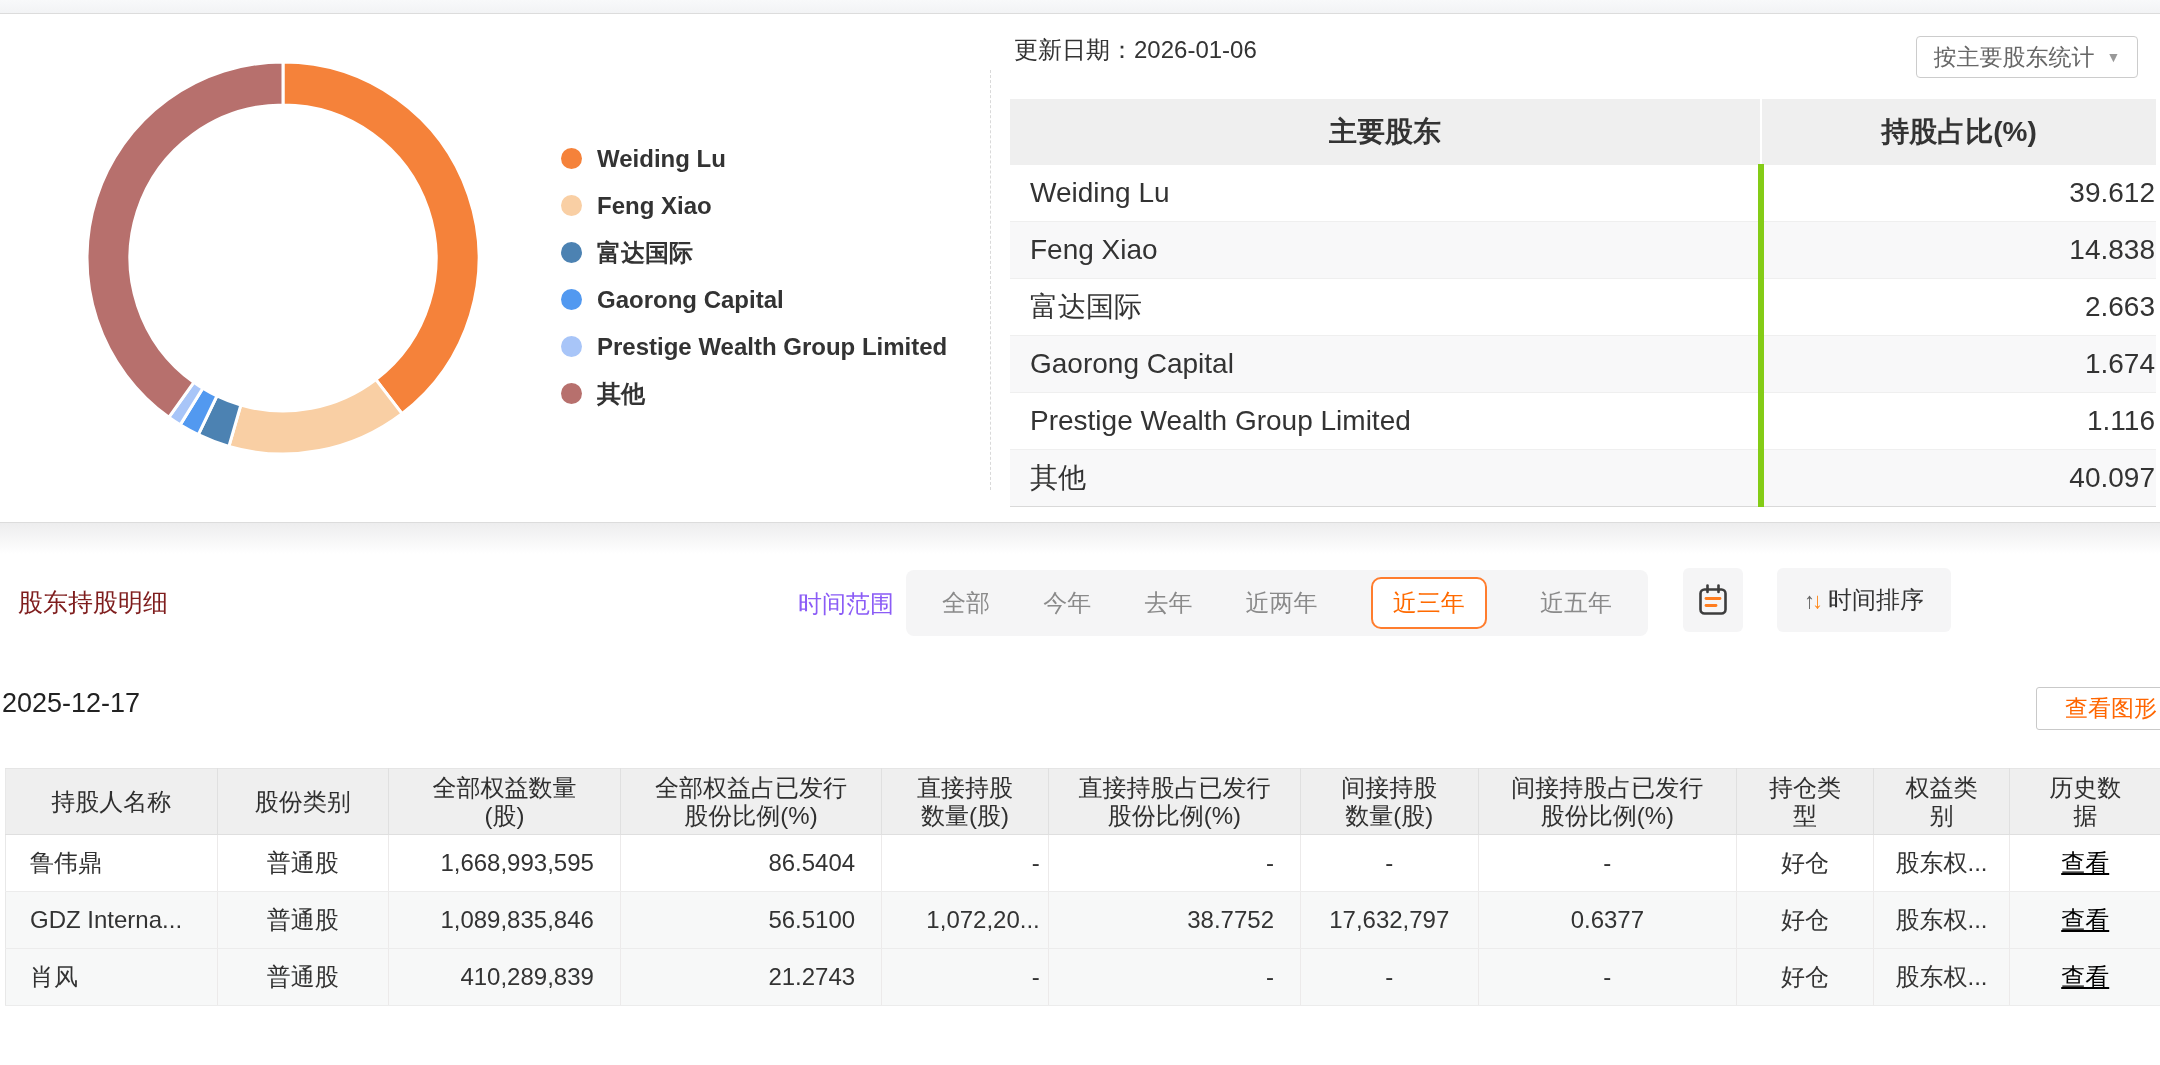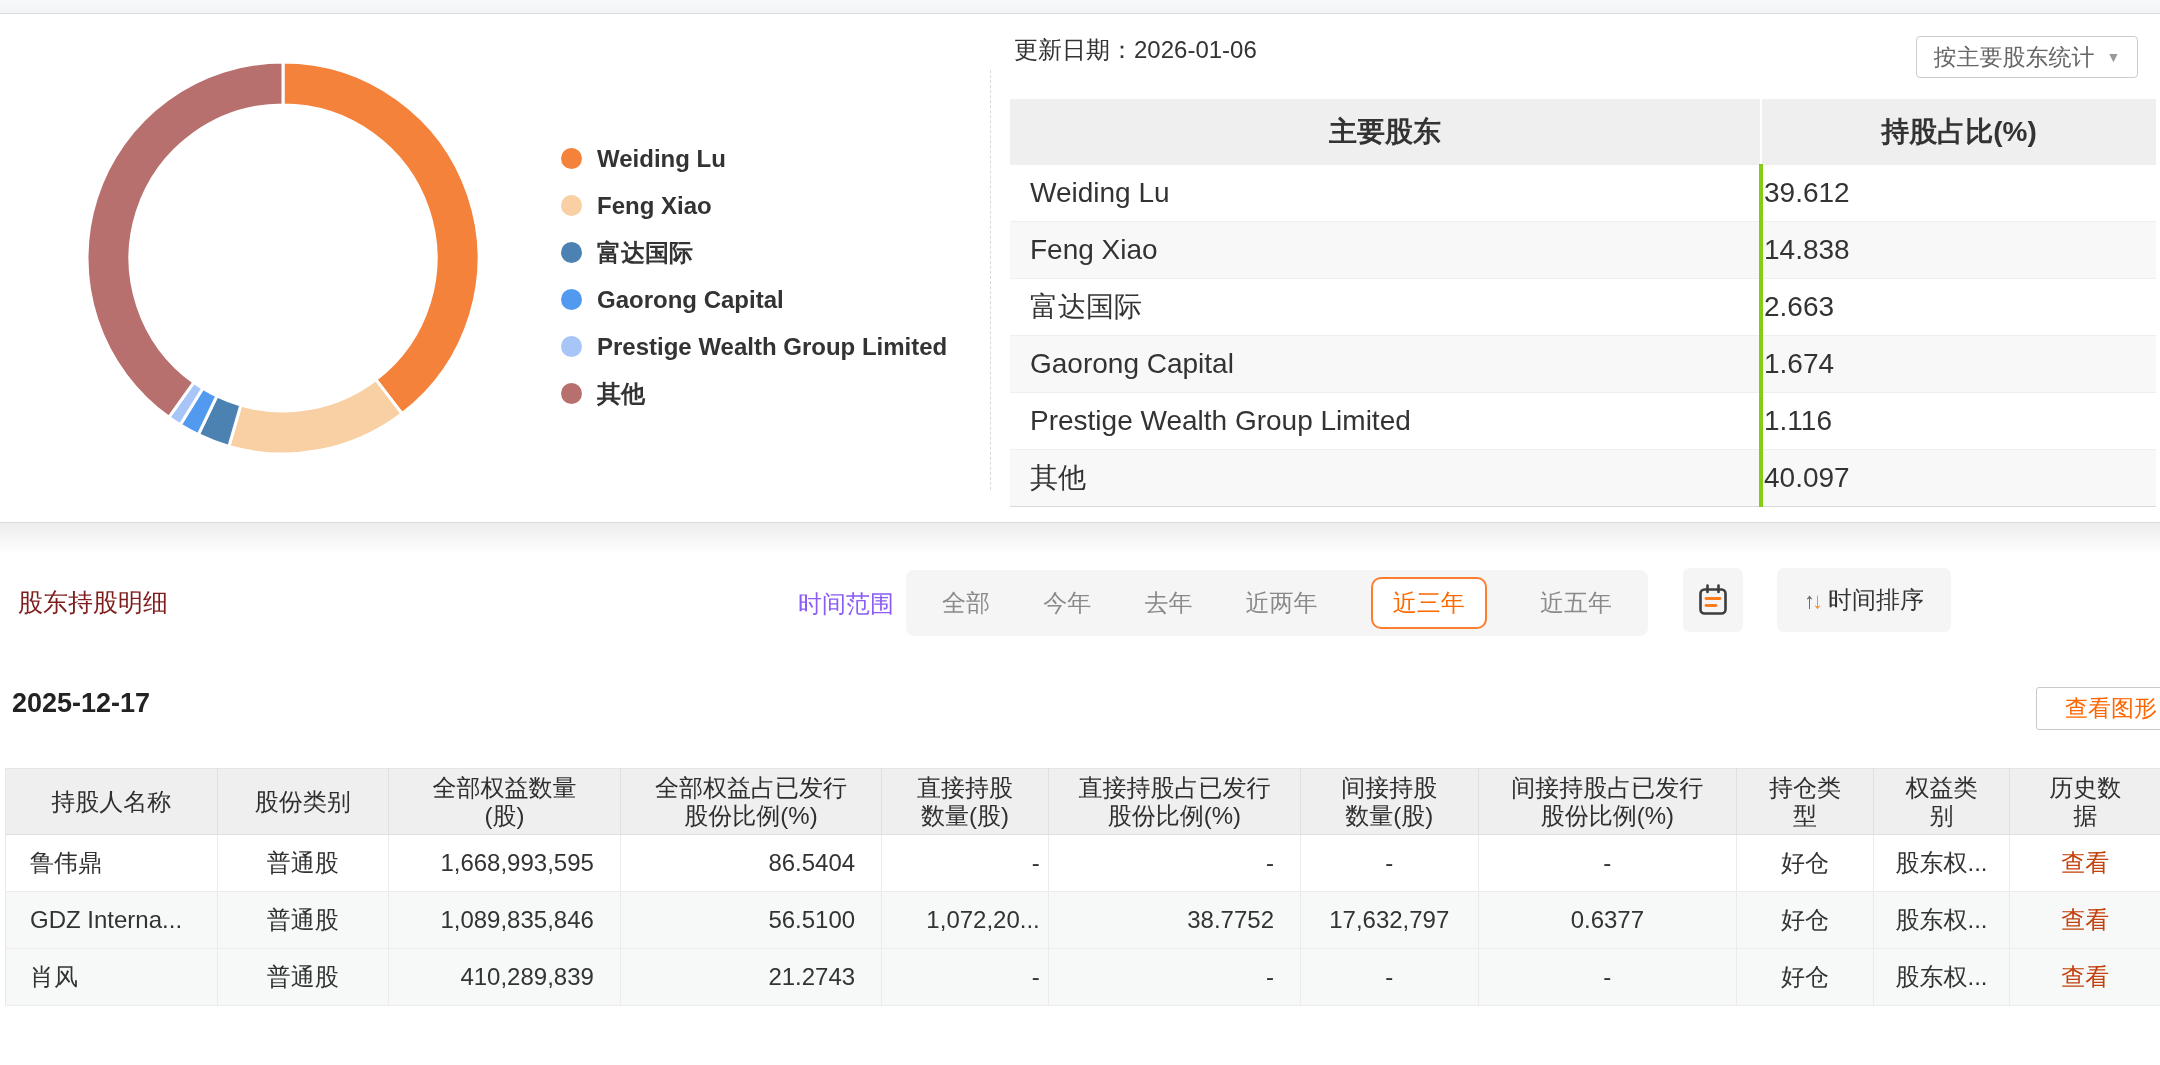--- a/index.html
+++ b/index.html
@@ -25,21 +25,21 @@
             font-size:23px;color:#666;cursor:pointer;box-sizing:border-box;}
   .dropdown .caret{font-size:14px;color:#999;}
 
   
   table{border-collapse:collapse;}
   .sh-table{left:1010px;top:99px;width:1146px;table-layout:fixed;font-size:28px;}
   .sh-table th{background:#efefef;height:63px;font-weight:bold;color:#333;text-align:center;}
   .sh-table th+th{border-left:2px solid #fff;}
   .sh-table td{height:54px;color:#333;}
   .sh-table td.name{text-align:left;padding-left:20px;}
-  .sh-table td.val{text-align:left;border-left:4px solid #84cc16;}
+  .sh-table td.val{text-align:right;border-left:6px solid #84cc16;}
   .sh-table tr.alt td{background:#f8f8f9;}
   .sh-table tbody tr{border-top:1px solid #efefef;}
   .sh-table tbody{border-bottom:1px solid #d9d9d9;}
 
   
   .band{left:0;top:522px;width:2160px;height:31px;border-top:1px solid #dcdcdc;
         background:linear-gradient(180deg,#ededee,#ffffff);}
 
   
   .tb-title{left:18px;top:586px;font-size:25px;color:#7f1d1d;}
@@ -51,41 +51,41 @@
                 padding:8px 20px;}
   .sqbtn{background:#f5f5f6;border-radius:6px;display:flex;align-items:center;justify-content:center;
          cursor:pointer;box-sizing:border-box;}
   .btn-cal{left:1683px;top:568px;width:60px;height:64px;}
   .btn-sort{left:1777px;top:568px;width:174px;height:64px;font-size:24px;color:#333;gap:2px;}
   .btn-export{left:1970px;top:568px;width:167px;height:64px;font-size:24px;color:#333;gap:6px;}
   .arrow-up{color:#666;font-weight:bold;font-size:22px;letter-spacing:-3px;}
   .arrow-down{color:#ff8a1e;font-weight:bold;font-size:22px;margin-right:3px;}
 
   
-  .detail-date{left:12px;top:688px;font-size:27px;font-weight:bold;color:#222;}
+  .detail-date{left:2px;top:688px;font-size:27px;font-weight:normal;color:#222;}
   .btn-viewchart{left:2036px;top:687px;width:150px;height:43px;border:1px solid #c9c9c9;border-radius:3px;
                  background:#fff;color:#ff6600;font-size:23px;display:flex;align-items:center;
                  justify-content:center;cursor:pointer;box-sizing:border-box;}
 
   
   .dt-table{left:5px;top:768px;table-layout:fixed;font-size:24px;border-top:1px solid #e5e5e5;
             border-left:1px solid #e8e8e8;}
   .dt-table th{background:#efefef;height:63px;font-weight:normal;color:#2f2f2f;text-align:center;
                white-space:pre-line;line-height:28px;border-left:1px solid #e0e0e0;border-bottom:1px solid #dfdfdf;}
   .dt-table th:first-child{border-left:none;}
   .dt-table td{height:57px;color:#333;border-left:1px solid #eceaea;border-bottom:1px solid #ececec;
                overflow:hidden;white-space:nowrap;box-sizing:border-box;}
   .dt-table td:first-child{border-left:none;}
   .dt-table tr.alt td{background:#f7f8f8;}
   .dt-table td.a-left{text-align:left;padding-left:24px;}
   .dt-table td.a-center{text-align:center;}
   .dt-table td.a-right{text-align:right;padding-right:26px;}
   .dt-table td.a-right-tight{text-align:right;padding-right:8px;}
   .dt-table td.link-cell{text-align:center;}
-  .dt-table .link{color:#c2410c;cursor:pointer;}
+  .dt-table .link{color:#000000;text-decoration:underline;cursor:pointer;}
   .hwrap{display:inline-block;max-width:86px;}
 </style>
 </head>
 <body>
 
 <div id="app">
 
   <div class="abs topstrip"></div>
 
   <svg class="abs" style="left:83px;top:58px;" width="400" height="400" id="donut">

